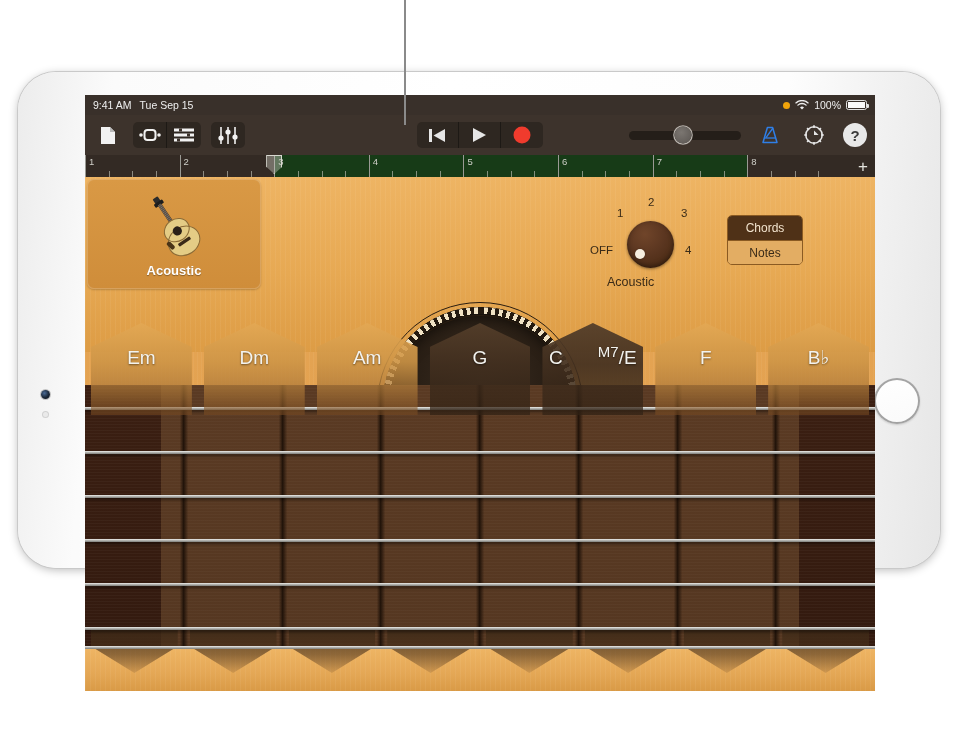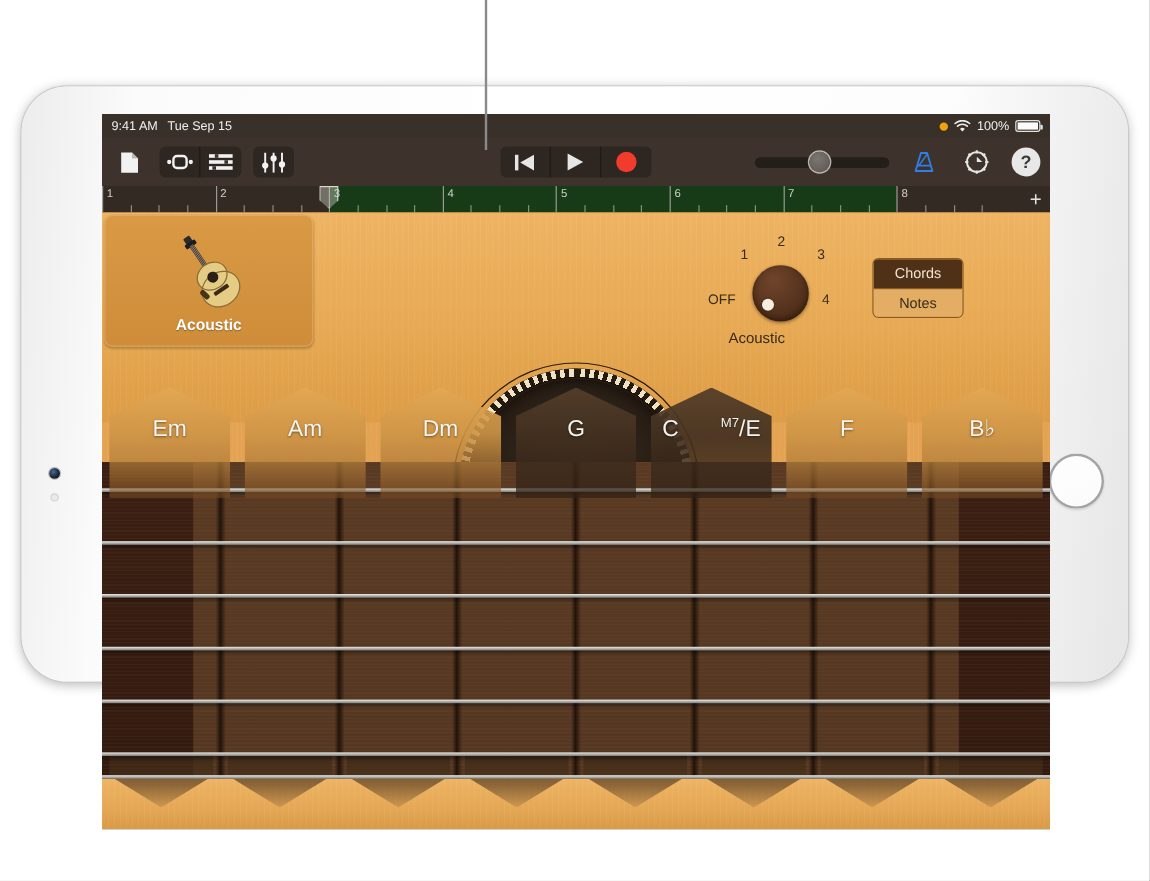--- a/index.html
+++ b/index.html
@@ -281,21 +281,21 @@
   .chord-col.dark .chord-shape {
     background: linear-gradient(180deg, rgba(84,62,42,.95) 0%, rgba(66,47,31,.92) 45%, rgba(48,33,20,.7) 100%);
   }
   .chord-label {
     position: relative; z-index: 2;
     color: #f3f3ef; font-size: 19px;
     padding-bottom: 18px;
     text-shadow: 0 1px 2px rgba(0,0,0,.5);
     white-space: nowrap;
   }
-  .chord-label sup { font-size: 11px; vertical-align: super; margin-left: 35px; }
+  .chord-label sup { font-size: 15px; vertical-align: super; margin-left: 35px; }
 
   
   #fretboard {
     position: absolute; left:0; top: 208px; width:100%; bottom: 42px;
     background:
       repeating-linear-gradient(180deg, rgba(255,255,255,.025) 0 1px, rgba(0,0,0,0) 1px 3px),
       linear-gradient(180deg,#5a3a23 0%,#553721 100%);
     display:flex;
     overflow:hidden;
   }
@@ -573,25 +573,25 @@
         <div class="mode-seg off">Notes</div>
       </div>
 
       <div id="chord-strip">
           <div class="chord-col">
             <div class="chord-shape"></div>
             <div class="chord-label">Em</div>
           </div>
           <div class="chord-col">
             <div class="chord-shape"></div>
-            <div class="chord-label">Am</div>
+            <div class="chord-label">Dm</div>
           </div>
           <div class="chord-col">
             <div class="chord-shape"></div>
-            <div class="chord-label">Dm</div>
+            <div class="chord-label">Am</div>
           </div>
           <div class="chord-col dark">
             <div class="chord-shape"></div>
             <div class="chord-label">G</div>
           </div>
           <div class="chord-col dark">
             <div class="chord-shape"></div>
             <div class="chord-label">C<sup>M7</sup>/E</div>
           </div>
           <div class="chord-col">

